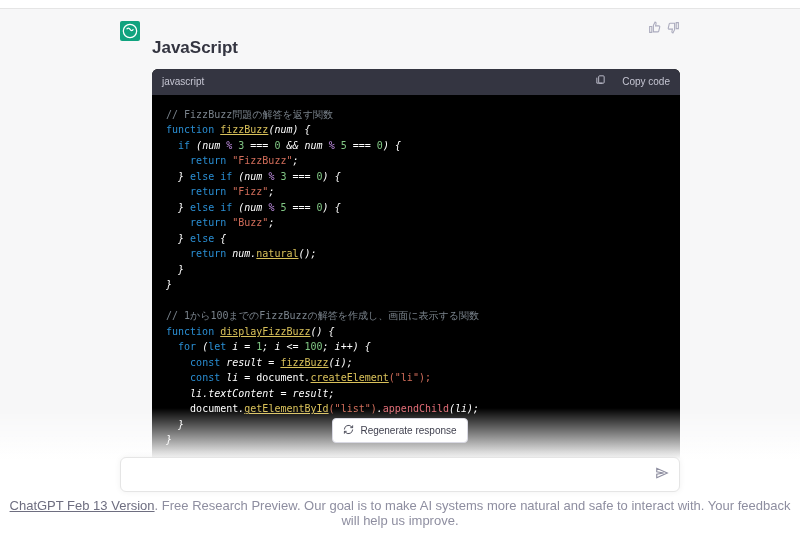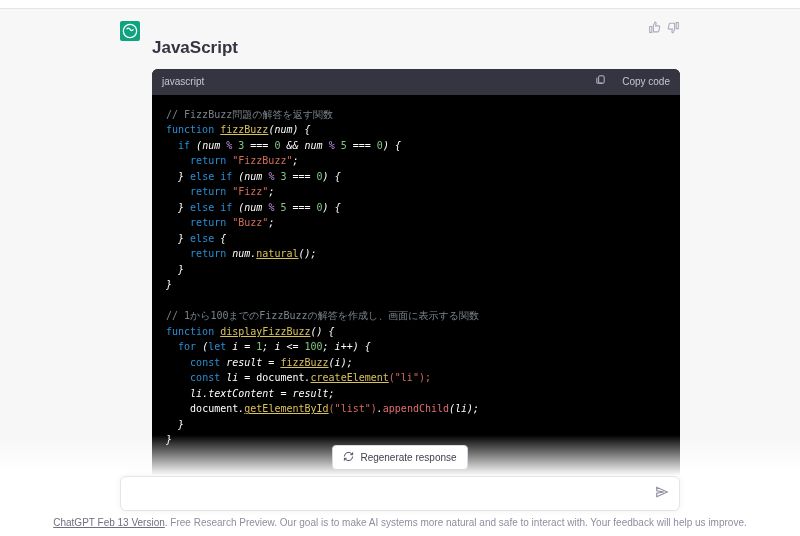--- a/index.html
+++ b/index.html
@@ -23,27 +23,27 @@
 .t-fn  { color: #d9c15a; text-decoration: underline; }
 .t-pun { color: #fff; font-style: italic; }
 .t-var { color: #fff; }
 .t-num { color: #81c784; }
 .t-op  { color: #c792ea; }
 .t-str { color: #d16d5a; }
 .t-err { color: #e06c75; }
 .fb { display: flex; gap: 6px; position: absolute; right: 120px; top: 12px; color: #acacbe; }
 .fb svg { width: 13px; height: 13px; }
 .bottom { position: fixed; bottom: 0; left: 0; right: 0; background: linear-gradient(180deg, rgba(255,255,255,0) 0%, #fff 40%); padding: 10px 0 8px; }
-.regen { margin: 0 auto 6px; display: flex; align-items: center; gap: 6px; background: #fff; border: 1px solid #d9d9e3; border-radius: 4px; padding: 5px 10px; font-size: 10px; color: #40414f; cursor: pointer; }
+.regen { margin: 0 auto 14px; display: flex; align-items: center; gap: 6px; background: #fff; border: 1px solid #d9d9e3; border-radius: 4px; padding: 5px 10px; font-size: 10px; color: #40414f; cursor: pointer; }
 .regen svg { width: 11px; height: 11px; }
 .inputbar { width: 560px; margin: 0 auto; background: #fff; border: 1px solid #e5e5e5; border-radius: 6px; box-shadow: 0 0 6px rgba(0,0,0,.06); padding: 8px 10px; display: flex; align-items: center; }
 .inputbar input { flex: 1; border: none; outline: none; font-size: 11px; background: transparent; }
 .send { color: #8e8ea0; }
 .send svg { width: 14px; height: 14px; }
-.footer { text-align: center; font-size: 10px; color: #8e8ea0; margin-top: 6px; }
+.footer { text-align: center; font-size: 13px; color: #8e8ea0; margin-top: 6px; }
 .footer a { color: #6e6e80; text-decoration: underline; }
 </style>
 </head>
 <body>
 
 <div class="chat">
 
   <div class="msg asst">
     <div class="avatar a">
       <svg viewBox="0 0 24 24" fill="none" stroke="#fff" stroke-width="1.5">

